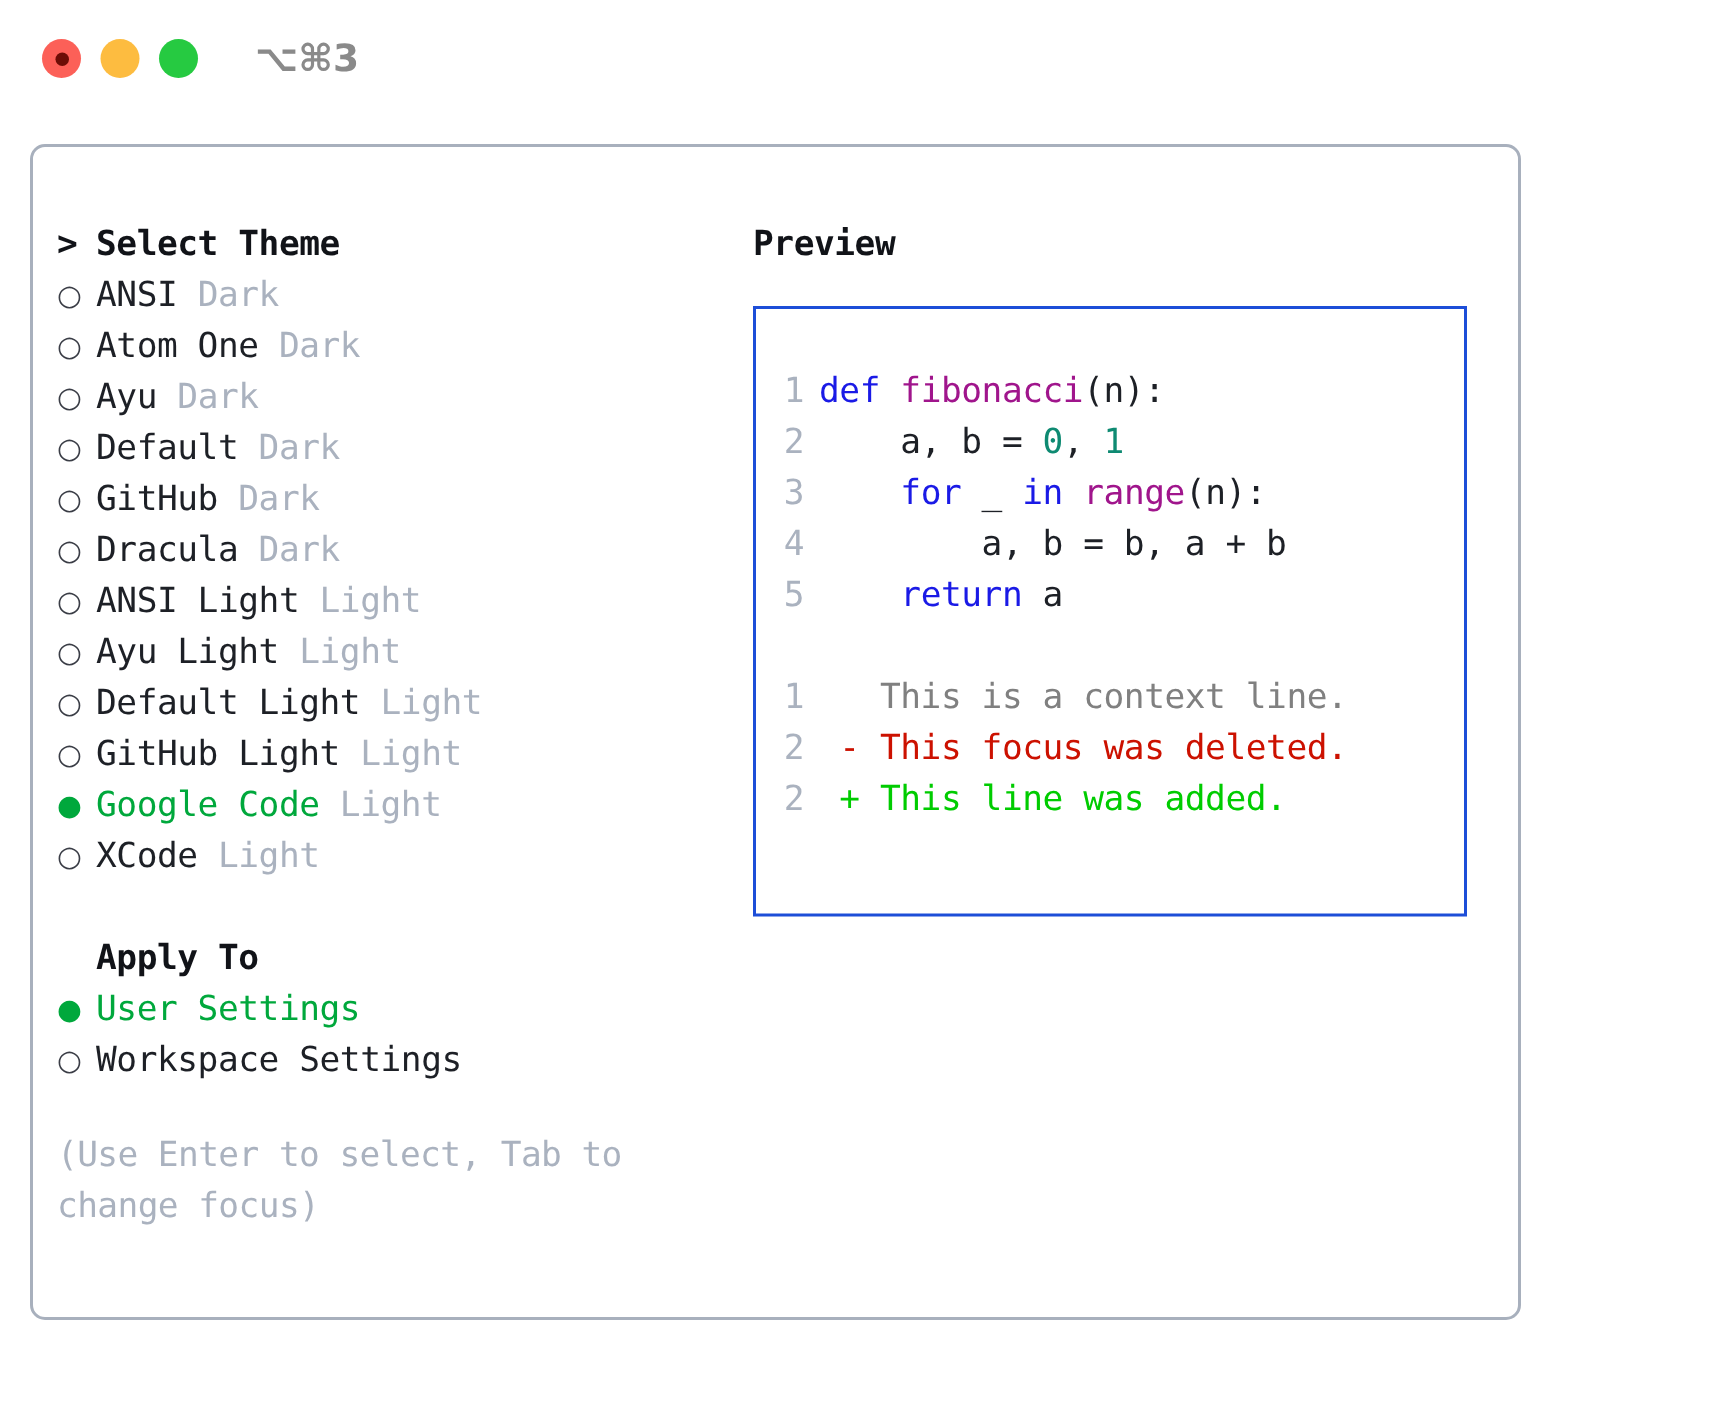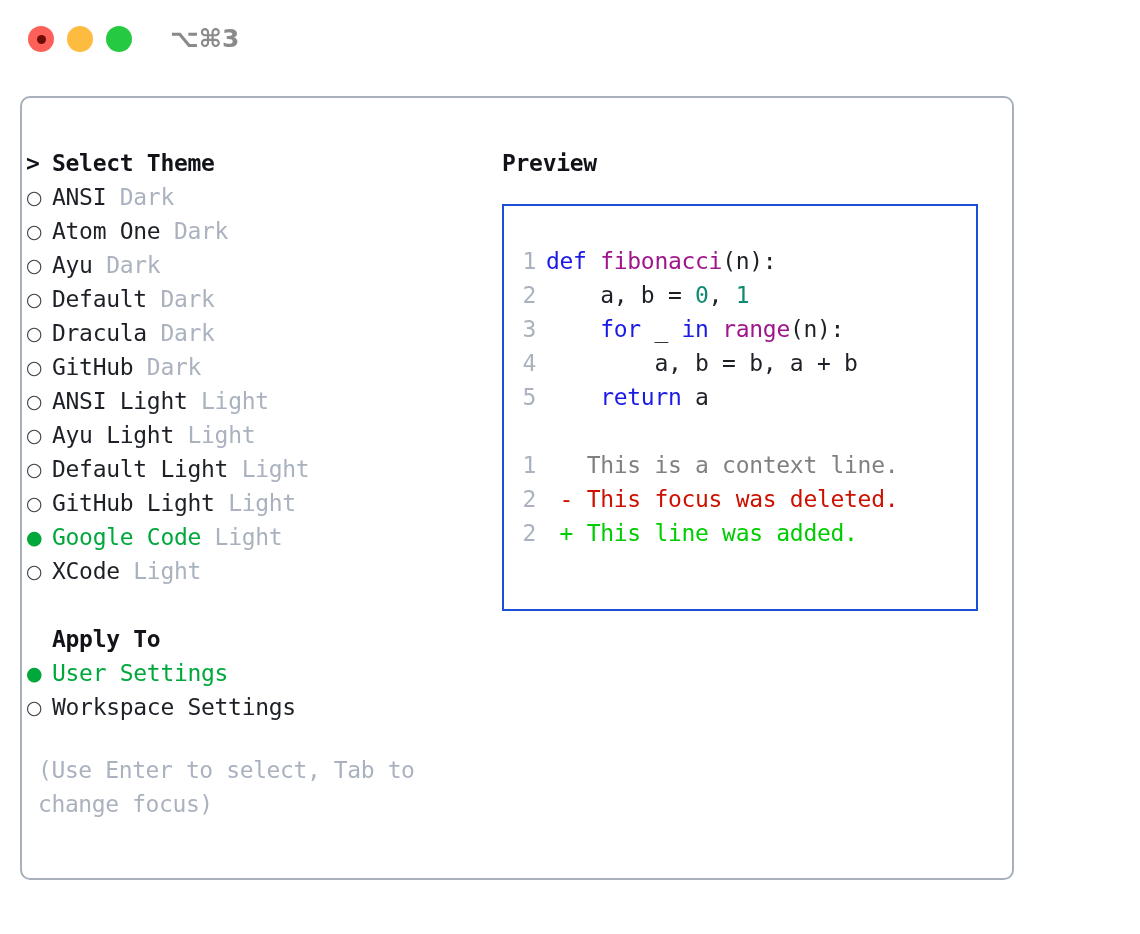--- a/index.html
+++ b/index.html
@@ -79,21 +79,21 @@
     height: 784px;
     border: 2px solid #a8b0bd;
     border-radius: 10px;
     box-sizing: border-box;
     background: #ffffff;
   }
 
   
   #theme-column {
     position: absolute;
-    left: 4px;
+    left: 16px;
     top: 48px;
     width: 440px;
   }
 
   .row {
     height: 34px;
     line-height: 34px;
     font-size: 23px;
     white-space: nowrap;
     display: block;
@@ -215,22 +215,22 @@
 
       <div class="row header-row">
         <span class="header-caret">&gt;</span><span>Select Theme</span>
       </div>
 
       <div id="theme-items">
           <div class="row"><span class="bullet bullet-off">○</span><span class="name">ANSI</span><span class="tag"> Dark</span></div>
           <div class="row"><span class="bullet bullet-off">○</span><span class="name">Atom One</span><span class="tag"> Dark</span></div>
           <div class="row"><span class="bullet bullet-off">○</span><span class="name">Ayu</span><span class="tag"> Dark</span></div>
           <div class="row"><span class="bullet bullet-off">○</span><span class="name">Default</span><span class="tag"> Dark</span></div>
+          <div class="row"><span class="bullet bullet-off">○</span><span class="name">GitHub</span><span class="tag"> Dark</span></div>
           <div class="row"><span class="bullet bullet-off">○</span><span class="name">Dracula</span><span class="tag"> Dark</span></div>
-          <div class="row"><span class="bullet bullet-off">○</span><span class="name">GitHub</span><span class="tag"> Dark</span></div>
           <div class="row"><span class="bullet bullet-off">○</span><span class="name">ANSI Light</span><span class="tag"> Light</span></div>
           <div class="row"><span class="bullet bullet-off">○</span><span class="name">Ayu Light</span><span class="tag"> Light</span></div>
           <div class="row"><span class="bullet bullet-off">○</span><span class="name">Default Light</span><span class="tag"> Light</span></div>
           <div class="row"><span class="bullet bullet-off">○</span><span class="name">GitHub Light</span><span class="tag"> Light</span></div>
           <div class="row"><span class="bullet bullet-on">●</span><span class="name selected">Google Code</span><span class="tag"> Light</span></div>
           <div class="row"><span class="bullet bullet-off">○</span><span class="name">XCode</span><span class="tag"> Light</span></div>
         </div>
 
       <div class="spacer-row"></div>
 

